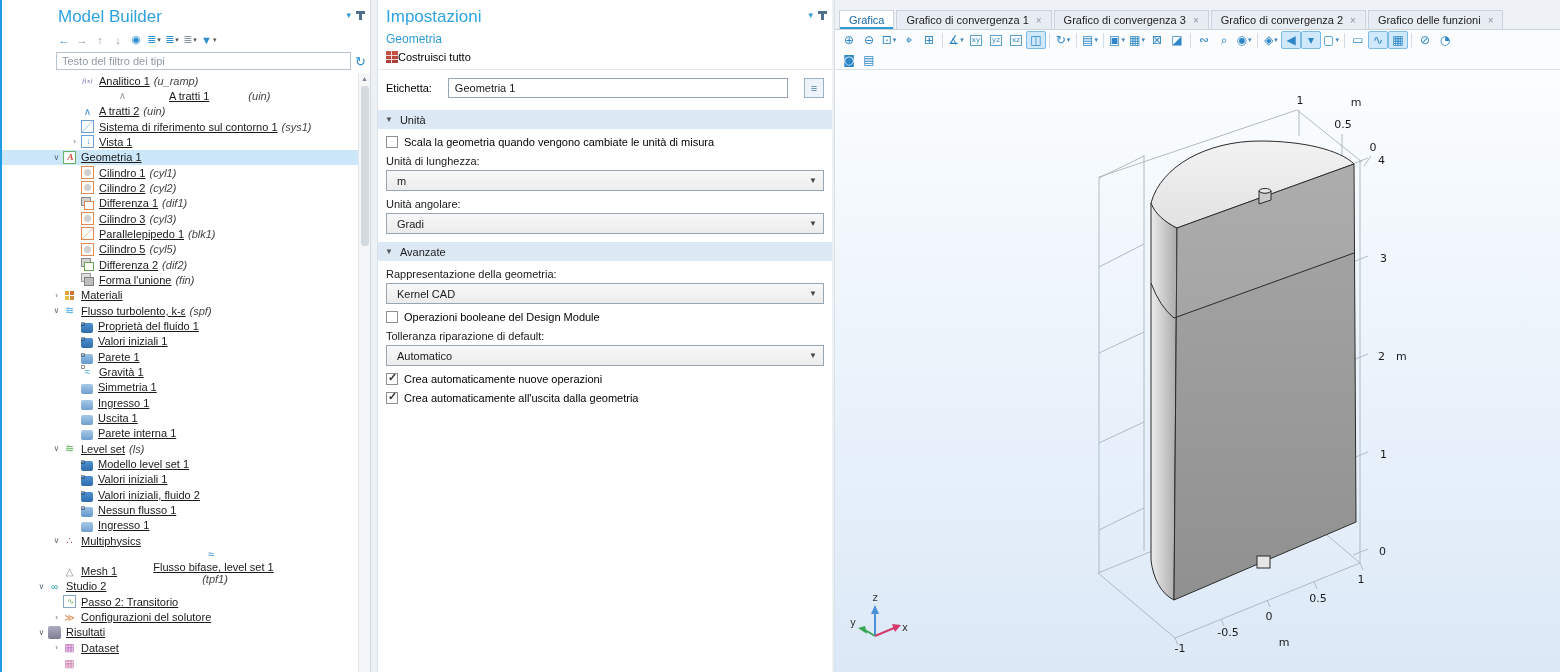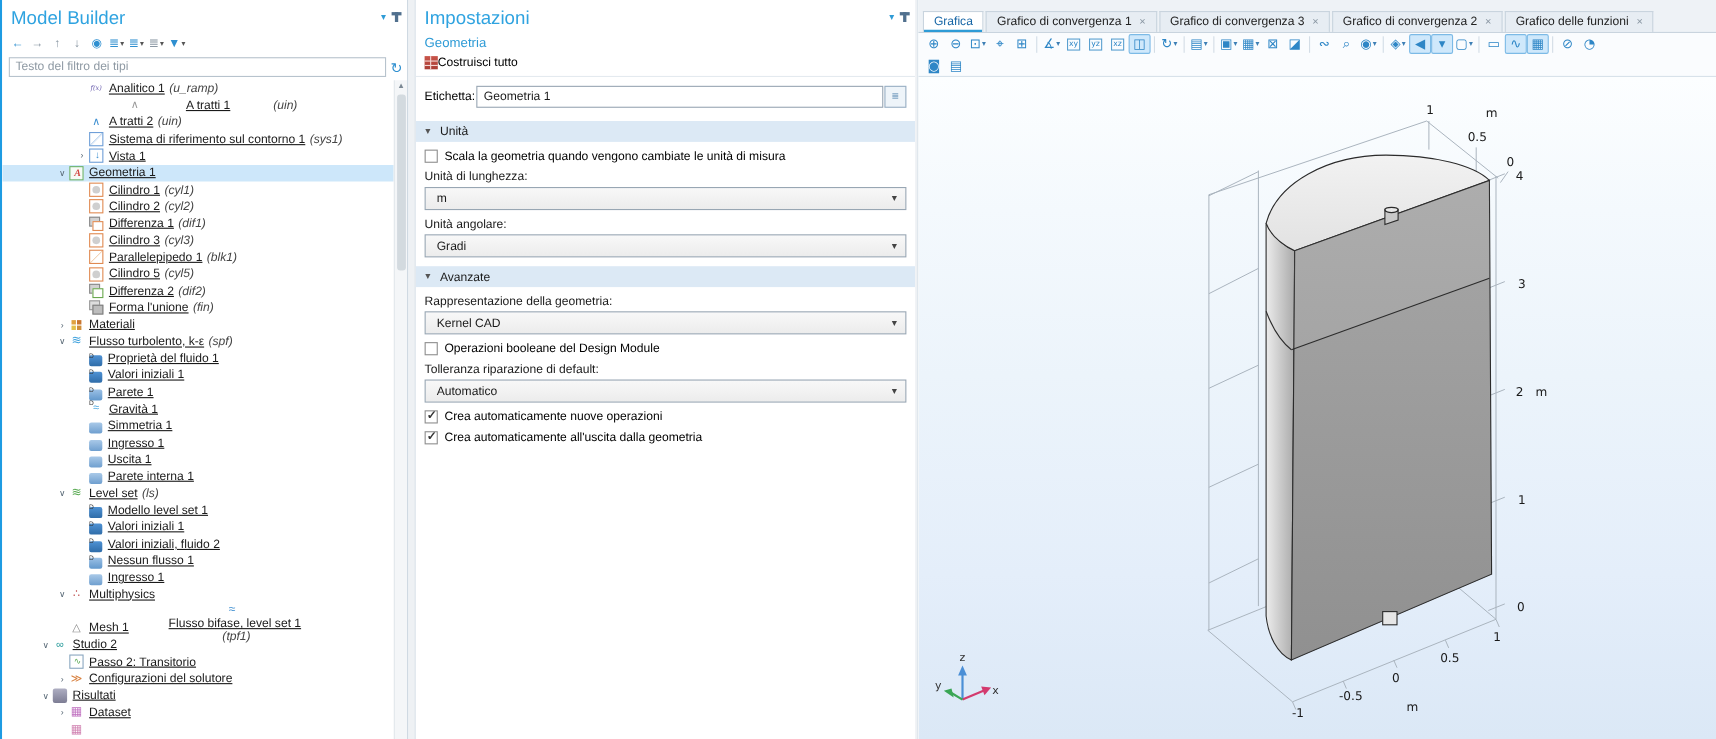--- a/index.html
+++ b/index.html
@@ -2,21 +2,21 @@
 <html><head>
 <meta charset="utf-8">
 <style>
   html,body{margin:0;padding:0;width:1560px;height:672px;overflow:hidden;
     font-family:"Liberation Sans",sans-serif;background:#fff;}
   *{box-sizing:border-box;}
   .app{display:flex;width:1560px;height:672px;border-left:2px solid #1e9be2;}
 
   
   .left-panel{width:369px;height:672px;background:#fff;border-right:1px solid #cfd9e2;
-    position:relative;overflow:hidden;flex:none;}
+    position:relative;overflow:hidden;flex:none;padding-left:48px;}
   .panel-head{display:flex;align-items:flex-start;padding:6px 8px 0 8px;height:30px;}
   .panel-title{flex:1;font-size:17px;color:#2fa3e0;line-height:22px;white-space:nowrap;}
   .corner-ics{display:flex;align-items:center;gap:8px;margin-top:4px;}
   .tri-ic{font-size:9px;color:#2e9bd6;}
   .pin-ic{width:3px;height:9px;background:#51708e;position:relative;display:inline-block;}
   .pin-ic::before{content:"";position:absolute;top:0;left:-3px;width:9px;height:3px;background:#51708e;}
   .mb-toolbar{display:flex;align-items:center;height:19px;padding:0 6px;gap:2px;}
   .mbtn{height:17px;min-width:16px;display:flex;align-items:center;justify-content:center;
     font-size:11px;border:none;background:none;padding:0 1px;color:#8a97a3;}
   .mbtn.blue{color:#2e8fd0;}
@@ -96,21 +96,21 @@
 
   
   .mid-panel{width:454px;height:672px;background:#fff;flex:none;overflow:hidden;font-size:11px;}
   .mid-sub{color:#2e9bd6;font-size:12px;padding:2px 8px 0 8px;}
   .build-row{display:flex;align-items:center;padding:5px 8px 6px 8px;
     border-bottom:1px solid #e4eaef;cursor:default;}
   .build-ic{width:12px;height:12px;background:linear-gradient(#c9554a,#a93d35);position:relative;flex:none;}
   .build-ic::before{content:"";position:absolute;left:0;top:4px;width:12px;height:1px;background:#f3d7d4;
     box-shadow:0 4px #f3d7d4;}
   .build-ic::after{content:"";position:absolute;left:5px;top:0;width:1px;height:12px;background:#f3d7d4;}
-  .label-row{display:flex;align-items:center;gap:1px;padding:8px 8px 4px 8px;}
+  .label-row{display:flex;align-items:center;gap:16px;padding:8px 8px 4px 8px;}
   .label-row input{flex:1;height:20px;border:1px solid #98a6b3;font-size:11px;padding:0 6px;
     color:#1a1a1a;font-family:"Liberation Sans",sans-serif;}
   .label-side-btn{width:20px;height:20px;border:1px solid #9ab0c4;background:#eef4f9;
     color:#4a7dab;font-size:11px;display:flex;align-items:center;justify-content:center;flex:none;}
   .sec-bar{height:19px;background:#dce9f5;display:flex;align-items:center;gap:7px;
     padding-left:7px;margin-top:8px;color:#1a1a1a;}
   .sec-bar .tri{font-size:8px;color:#555;}
   .field-label{margin:7px 8px 3px 8px;color:#1a1a1a;}
   .dropdown{height:21px;margin:0 8px;border:1px solid #98a6b3;background:linear-gradient(#f8f8f8,#ececec);
     display:flex;align-items:center;padding-left:10px;position:relative;color:#1a1a1a;}

